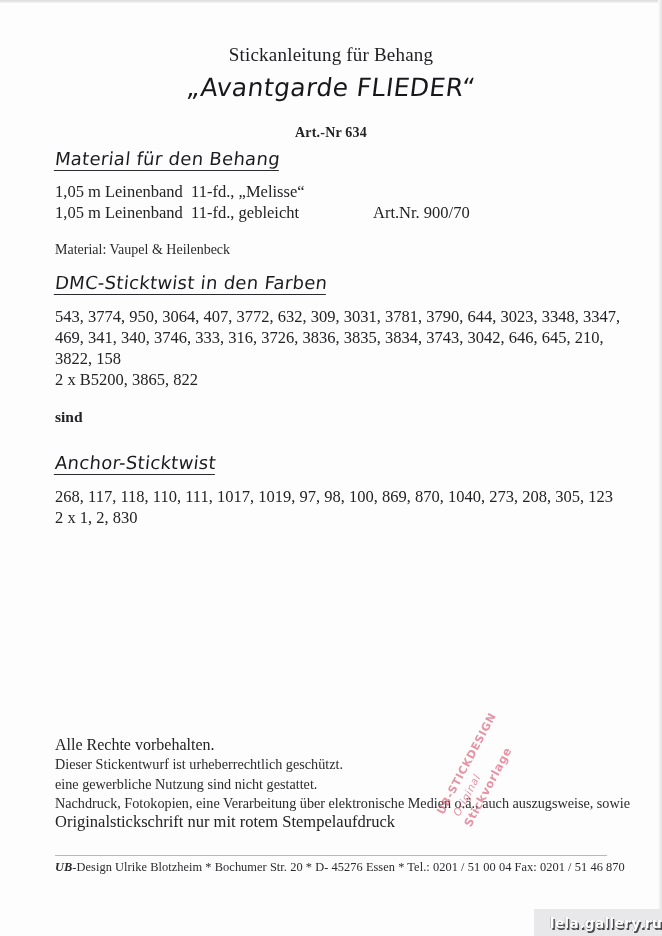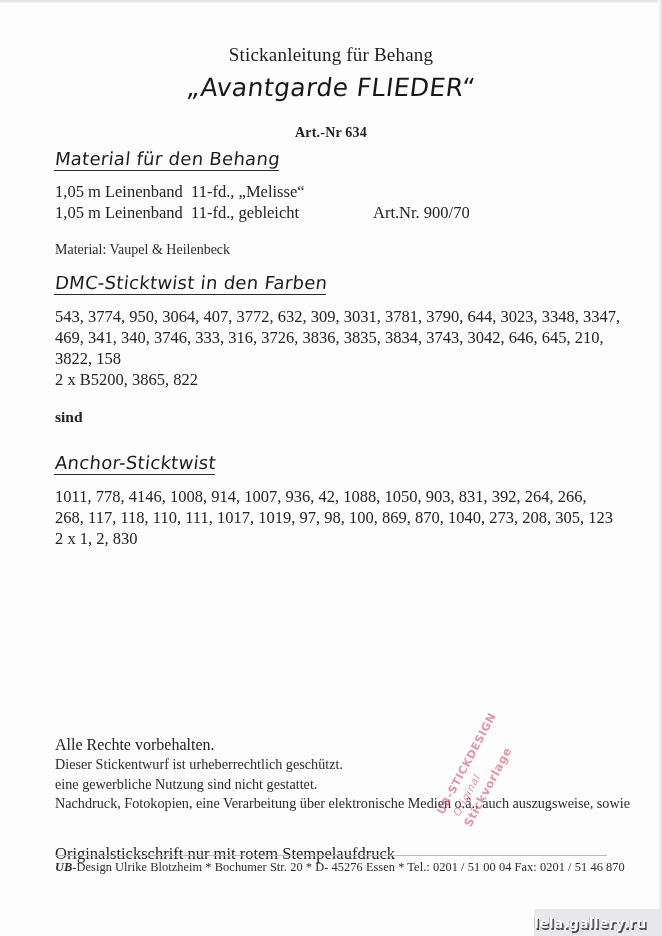--- a/index.html
+++ b/index.html
@@ -122,21 +122,21 @@
 
   #oder-block        { left: 55px; top: 408px; }
 
   #anchor-section    { left: 55px; top: 452px; }
   #anchor-lines      { margin-top: 11px; }
 
   #rights-block      { left: 55px; top: 734px; }
   #rights-l1 { font-size: 16px; line-height: 21px; }
   #rights-rest .body-line-sm { font-size: 14.2px; line-height: 19.5px; }
   #original-note {
-    left: 55px; top: 844px;
+    left: 55px; top: 812px;
     font-family: "Liberation Serif", serif;
     font-size: 16.5px;
   }
 
   
   #footer-rule {
     left: 55px; top: 855px;
     width: 552px; height: 1px;
     background: #b9b9bc;
   }
@@ -179,21 +179,21 @@
 
   
   #gallery-badge {
     left: 534px;
     top: 909px;
     width: 128px;
     height: 27px;
     background: #e8e8ea;
     display: flex;
     align-items: center;
-    justify-content: flex-start;
+    justify-content: flex-end;
   }
   #gallery-badge .badge-text {
     font-family: "DejaVu Sans", sans-serif;
     font-size: 14px;
     font-weight: bold;
     color: #ffffff;
     text-shadow: 1.5px 1.5px 0 #4a4a4e, -0.5px -0.5px 0 #9a9a9e;
     letter-spacing: 0.2px;
   }
 </style>
@@ -237,21 +237,20 @@
     </div>
   </div>
 
   <div class="abs" id="oder-block">
     <span class="oder">sind</span>
   </div>
 
   <div class="abs" id="anchor-section">
     <div class="section-heading">Anchor-Sticktwist</div>
     <div id="anchor-lines">
-      <div class="body-line">1011, 778, 4146, 1008, 914, 1007, 936, 42, 1088, 1050, 903, 831, 392, 264, 266,</div>
       <div class="body-line">268, 117, 118, 110, 111, 1017, 1019, 97, 98, 100, 869, 870, 1040, 273, 208, 305, 123</div>
       <div class="body-line">2 x 1, 2, 830</div>
     </div>
   </div>
 
   <div class="abs" id="rights-block">
     <div class="body-line" id="rights-l1">Alle Rechte vorbehalten.</div>
     <div id="rights-rest">
       <div class="body-line-sm">Dieser Stickentwurf ist urheberrechtlich geschützt.</div>
       <div class="body-line-sm">eine gewerbliche Nutzung sind nicht gestattet.</div>

